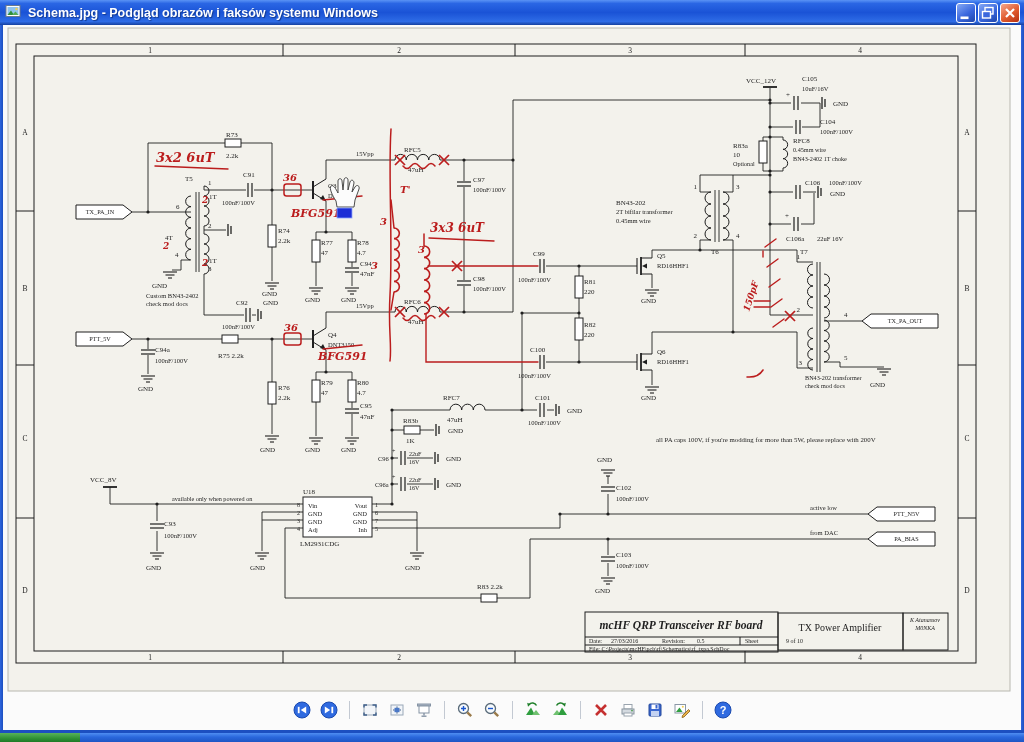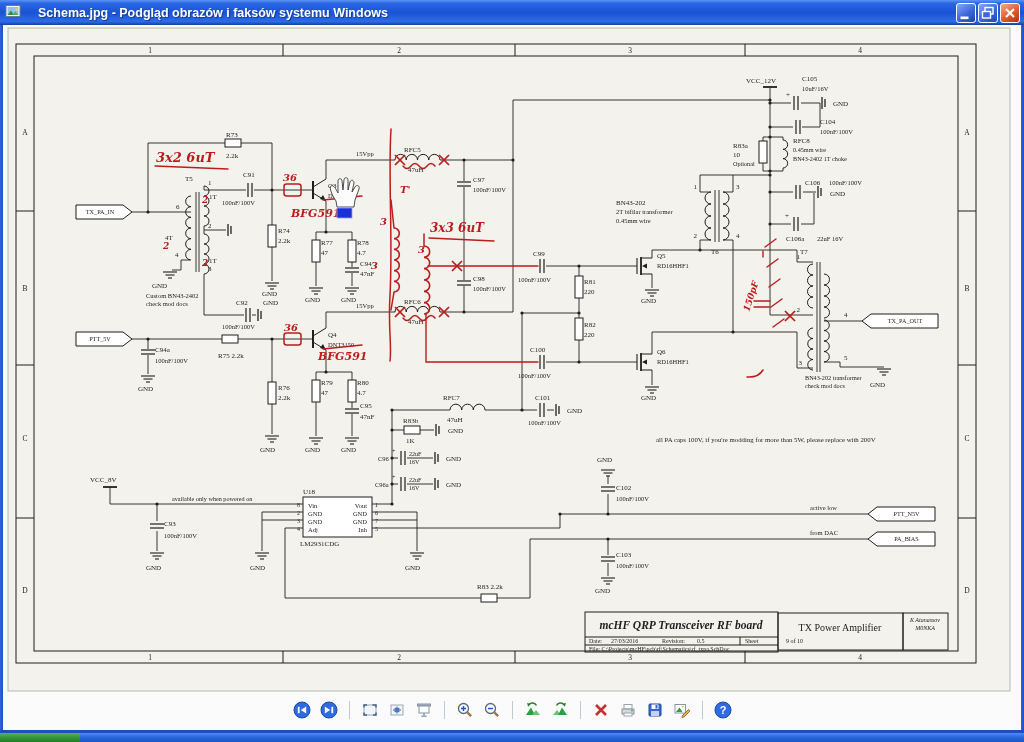--- a/index.html
+++ b/index.html
@@ -2,21 +2,21 @@
 <html><head>
 <meta charset="utf-8">
 <style>
   html,body{margin:0;padding:0;background:#000;}
   #window{position:relative;width:1024px;height:742px;overflow:hidden;
     font-family:"Liberation Sans",sans-serif;background:#fafafa;}
   
   .titlebar{position:absolute;top:0;left:0;right:0;height:25px;
     background:linear-gradient(180deg,#5a93f5 0%,#2a66e4 14%,#1a53d6 50%,#2e6ce6 86%,#15409f 100%);
     display:flex;align-items:center;padding-left:5px;box-sizing:border-box;}
-  .ttext{color:#fff;font-weight:bold;font-size:12.5px;margin-left:17px;
+  .ttext{color:#fff;font-weight:bold;font-size:12.5px;margin-left:7px;
     text-shadow:1px 1px 1px #143a8f;white-space:nowrap;}
   .wbtns{position:absolute;right:4px;top:3px;display:flex;gap:2px;}
   .wb{width:20px;height:20px;border:1px solid #fff;border-radius:3px;display:flex;
     align-items:center;justify-content:center;box-sizing:border-box;}
   .min,.res{background:linear-gradient(145deg,#86a9f5 0%,#3a67dd 55%,#1e46ac 100%);}
   .cls{background:linear-gradient(145deg,#f5a88e 0%,#e05b2e 55%,#b53012 100%);}
   
   #window{border:0;}
   .frame-l,.frame-r,.frame-b{position:absolute;background:linear-gradient(90deg,#2e66de,#1c4fc0);}
   .frame-l{left:0;top:25px;width:3px;bottom:9px;}

